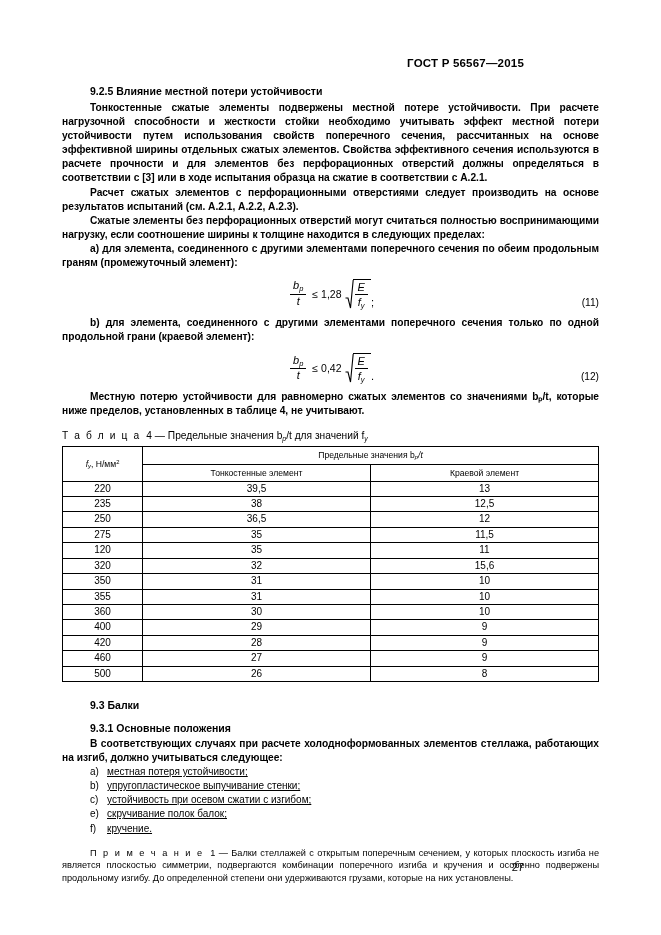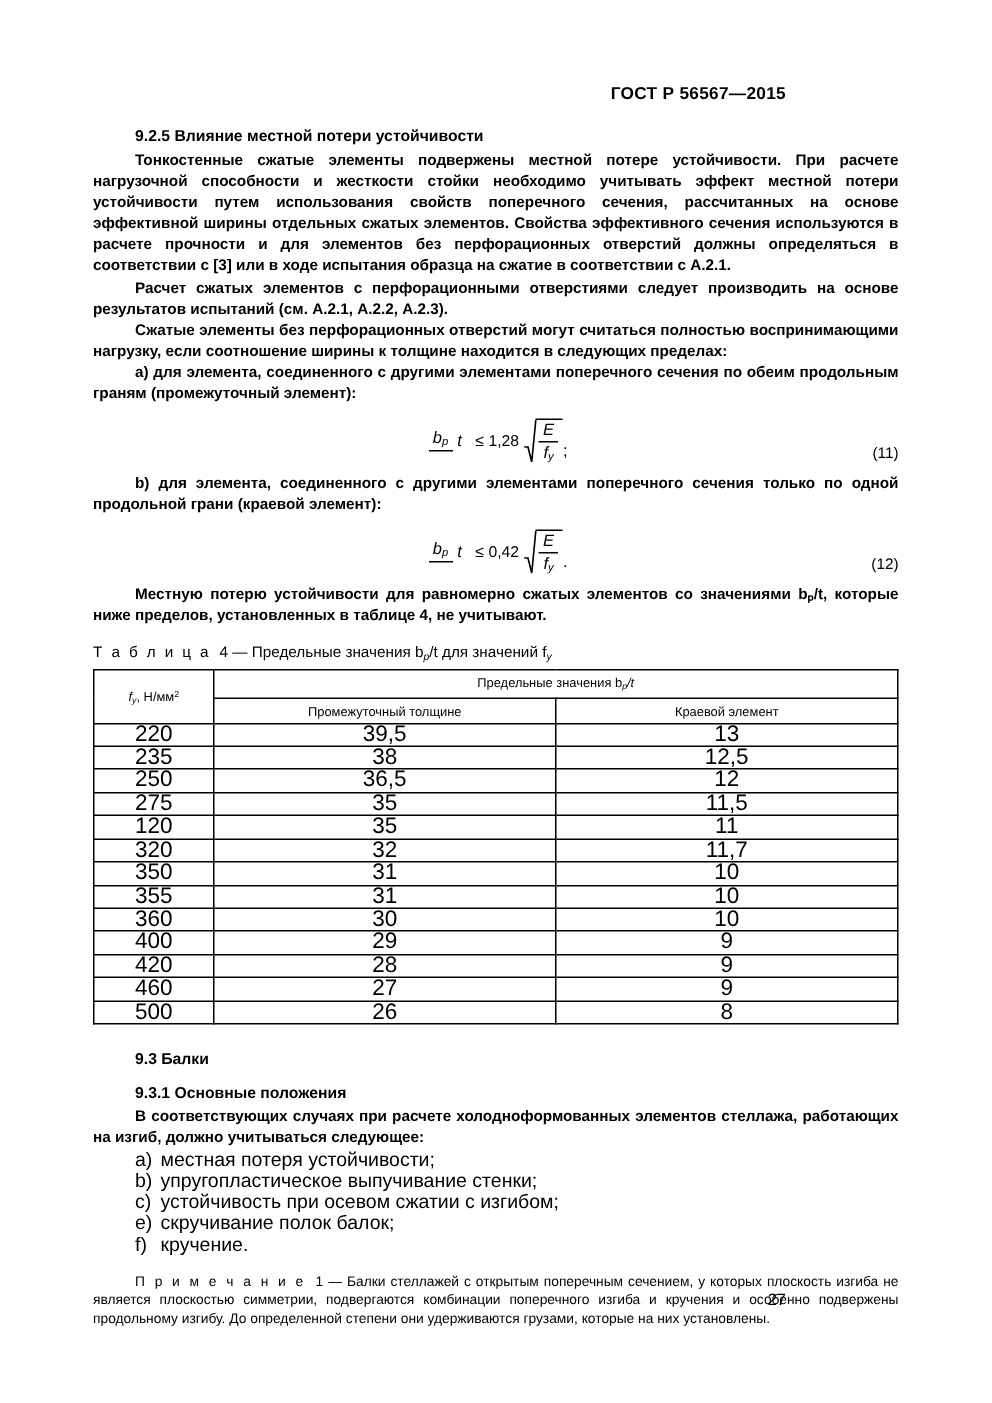--- a/index.html
+++ b/index.html
@@ -83,20 +83,21 @@
     height: 40px;
   }
   .formula {
     display: inline-flex;
     align-items: center;
     font-size: 11px;
     font-style: italic;
   }
   .frac {
     display: inline-flex;
+    flex-direction: column;
     align-items: center;
     vertical-align: middle;
     line-height: 1.05;
     margin: 0 3px;
   }
   .frac .num {
     padding: 0 3px 1px 3px;
     border-bottom: 1px solid #000;
     font-size: 11px;
   }
@@ -178,42 +179,43 @@
   }
   th.col-inter { width: 229px; }
   th.col-edge  { width: 227px; }
   tbody tr td {
     height: 14.4px;
     line-height: 14.4px;
     border-left: 1px solid #000;
     border-right: 1px solid #000;
     border-top: none;
     border-bottom: none;
-    font-size: 15px;
+    font-size: 10px;
   }
   tbody tr:first-child td { border-top: none; }
   tbody tr:last-child td { border-bottom: 1px solid #000; }
   thead tr.header-bottom-rule th {
     border-bottom: 1px solid #000;
   }
   td.cell-fy { width: 80px; }
   td.cell-inter { width: 229px; }
   td.cell-edge { width: 227px; }
 
   
   ul.lettered {
     list-style: none;
     margin: 0;
     padding: 0;
   }
   ul.lettered li {
-    font-size: 13px;
+    font-size: 10px;
     line-height: 14.1px;
     padding-left: 28px;
     white-space: nowrap;
+    text-decoration: underline;
   }
   ul.lettered li .marker {
     display: inline-block;
     width: 17px;
   }
   
   p.note {
     font-size: 9.2px;
     line-height: 12.6px;
     margin: 0;
@@ -314,21 +316,21 @@
       <thead>
         <tr>
           <th class="col-fy" rowspan="2">
             <span class="ital">f</span><sub>y</sub><span>, Н/мм</span><sup>2</sup>
           </th>
           <th class="col-span" colspan="2">
             <span>Предельные значения b</span><sub>p</sub><span class="ital">/t</span>
           </th>
         </tr>
         <tr class="header-bottom-rule">
-          <th class="col-inter">Промежуточный толщине</th>
+          <th class="col-inter">Тонкостенные элемент</th>
           <th class="col-edge">Краевой элемент</th>
         </tr>
       </thead>
       <tbody id="table-body">
           <tr>
             <td class="cell-fy">220</td>
             <td class="cell-inter">39,5</td>
             <td class="cell-edge">13</td>
           </tr>
           <tr>
@@ -347,21 +349,21 @@
             <td class="cell-edge">11,5</td>
           </tr>
           <tr>
             <td class="cell-fy">120</td>
             <td class="cell-inter">35</td>
             <td class="cell-edge">11</td>
           </tr>
           <tr>
             <td class="cell-fy">320</td>
             <td class="cell-inter">32</td>
-            <td class="cell-edge">11,7</td>
+            <td class="cell-edge">15,6</td>
           </tr>
           <tr>
             <td class="cell-fy">350</td>
             <td class="cell-inter">31</td>
             <td class="cell-edge">10</td>
           </tr>
           <tr>
             <td class="cell-fy">355</td>
             <td class="cell-inter">31</td>
             <td class="cell-edge">10</td>

